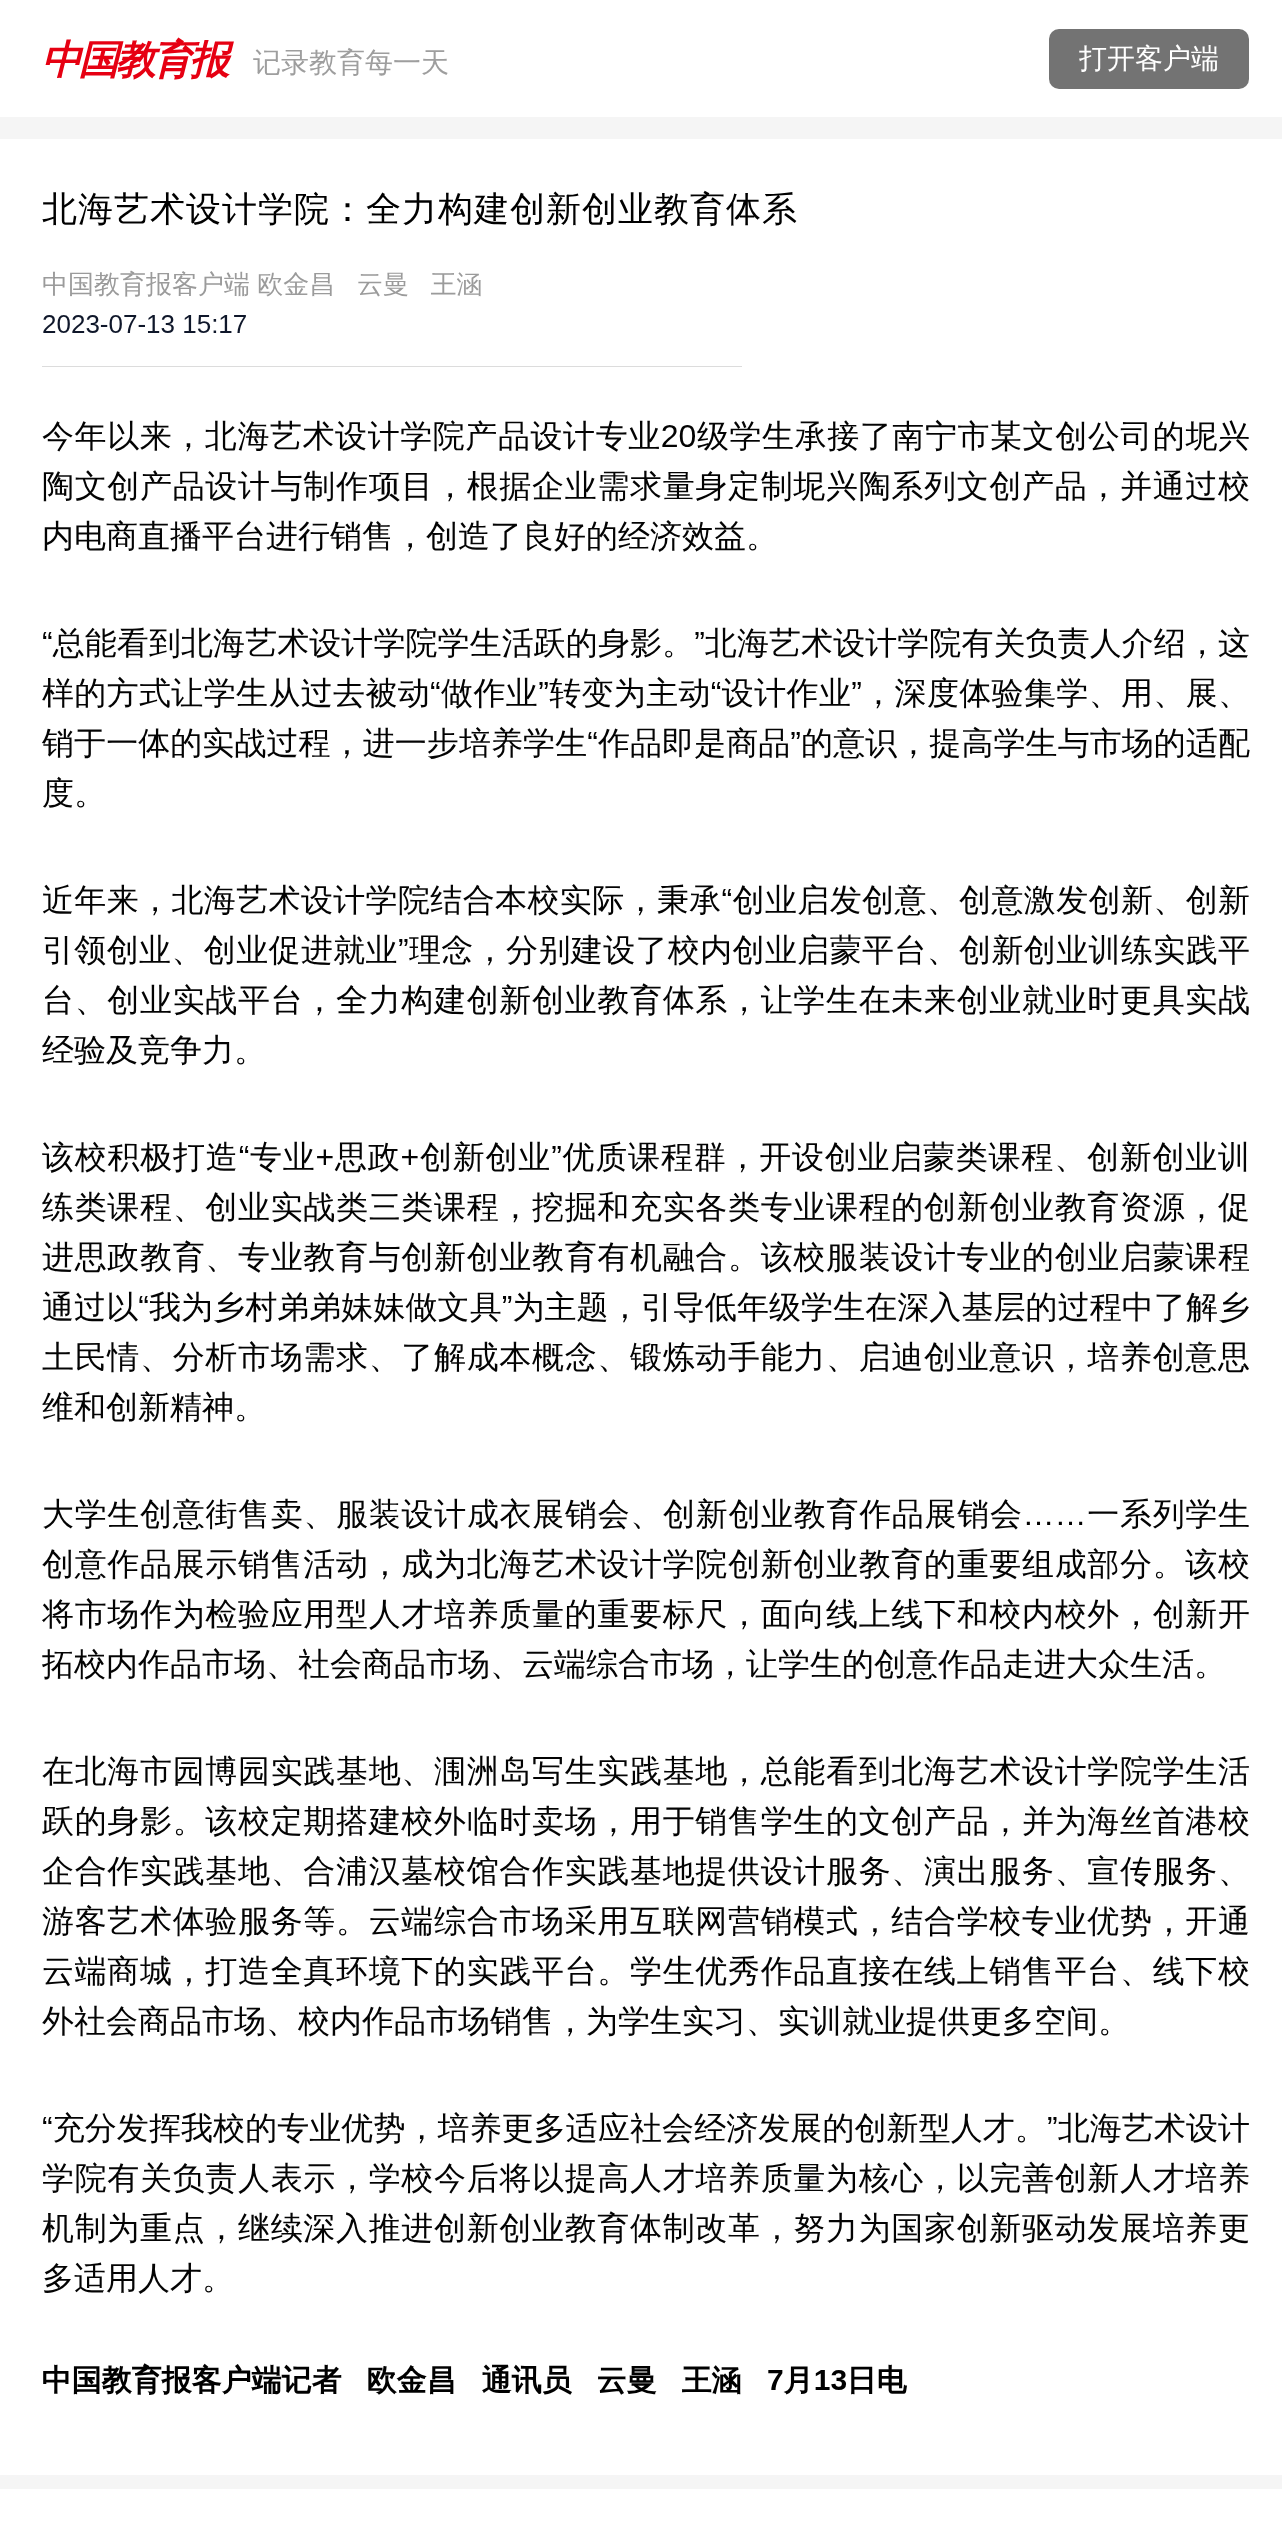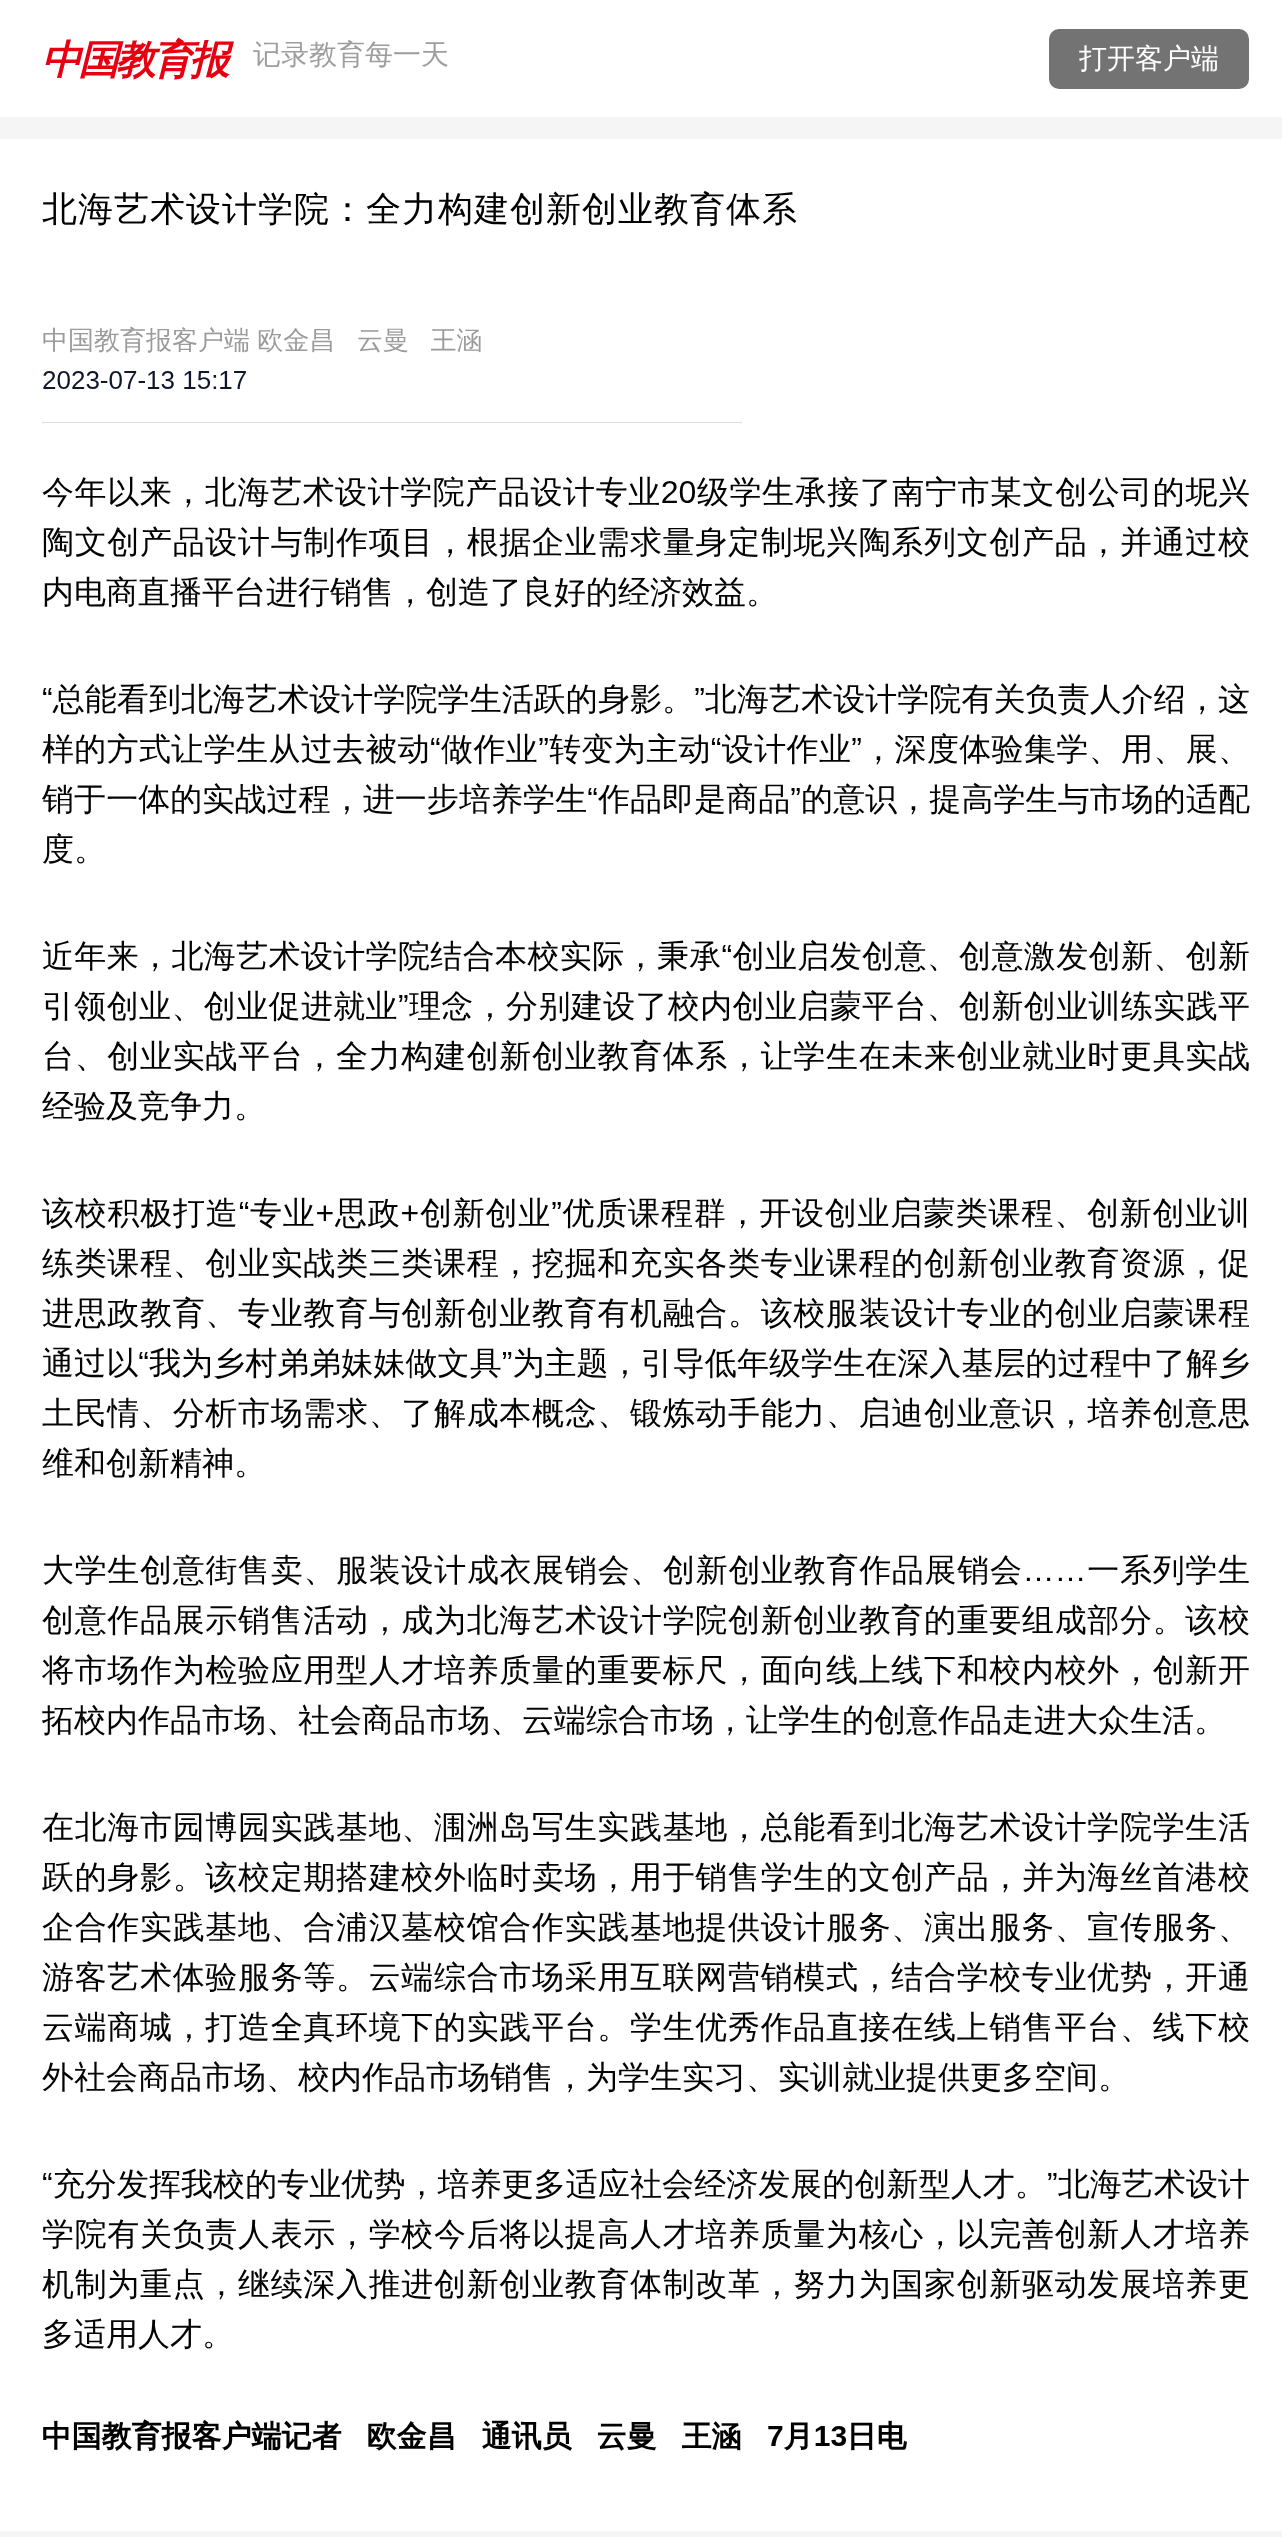--- a/index.html
+++ b/index.html
@@ -12,21 +12,21 @@
   }
   
   .header {
     height: 117px;
     display: flex;
     align-items: center;
     justify-content: space-between;
     padding: 0 33px 0 42px;
     background: #ffffff;
   }
-  .header-left { display: flex; align-items: flex-start; gap: 26px; }
+  .header-left { display: flex; align-items: flex-end; gap: 26px; }
   .logo {
     font-family: "DejaVu Serif", serif;
     font-style: italic;
     font-weight: bold;
     font-size: 40px;
     line-height: 60px;
     letter-spacing: -3px;
     color: #e60012;
     cursor: pointer;
     white-space: nowrap;
@@ -53,21 +53,21 @@
   .content { padding: 0 32px 0 42px; }
   .title {
     margin: 46px 0 0;
     font-size: 35px;
     font-weight: 400;
     color: #000000;
     line-height: 1.35;
     letter-spacing: 1px;
   }
   .byline {
-    margin-top: 88px;
+    margin-top: 32px;
     color: #9b9b9b;
     font-size: 26px;
     line-height: 40px;
     white-space: pre-wrap;
   }
   .date {
     color: #0f172a;
     font-size: 26px;
     line-height: 40px;
   }

